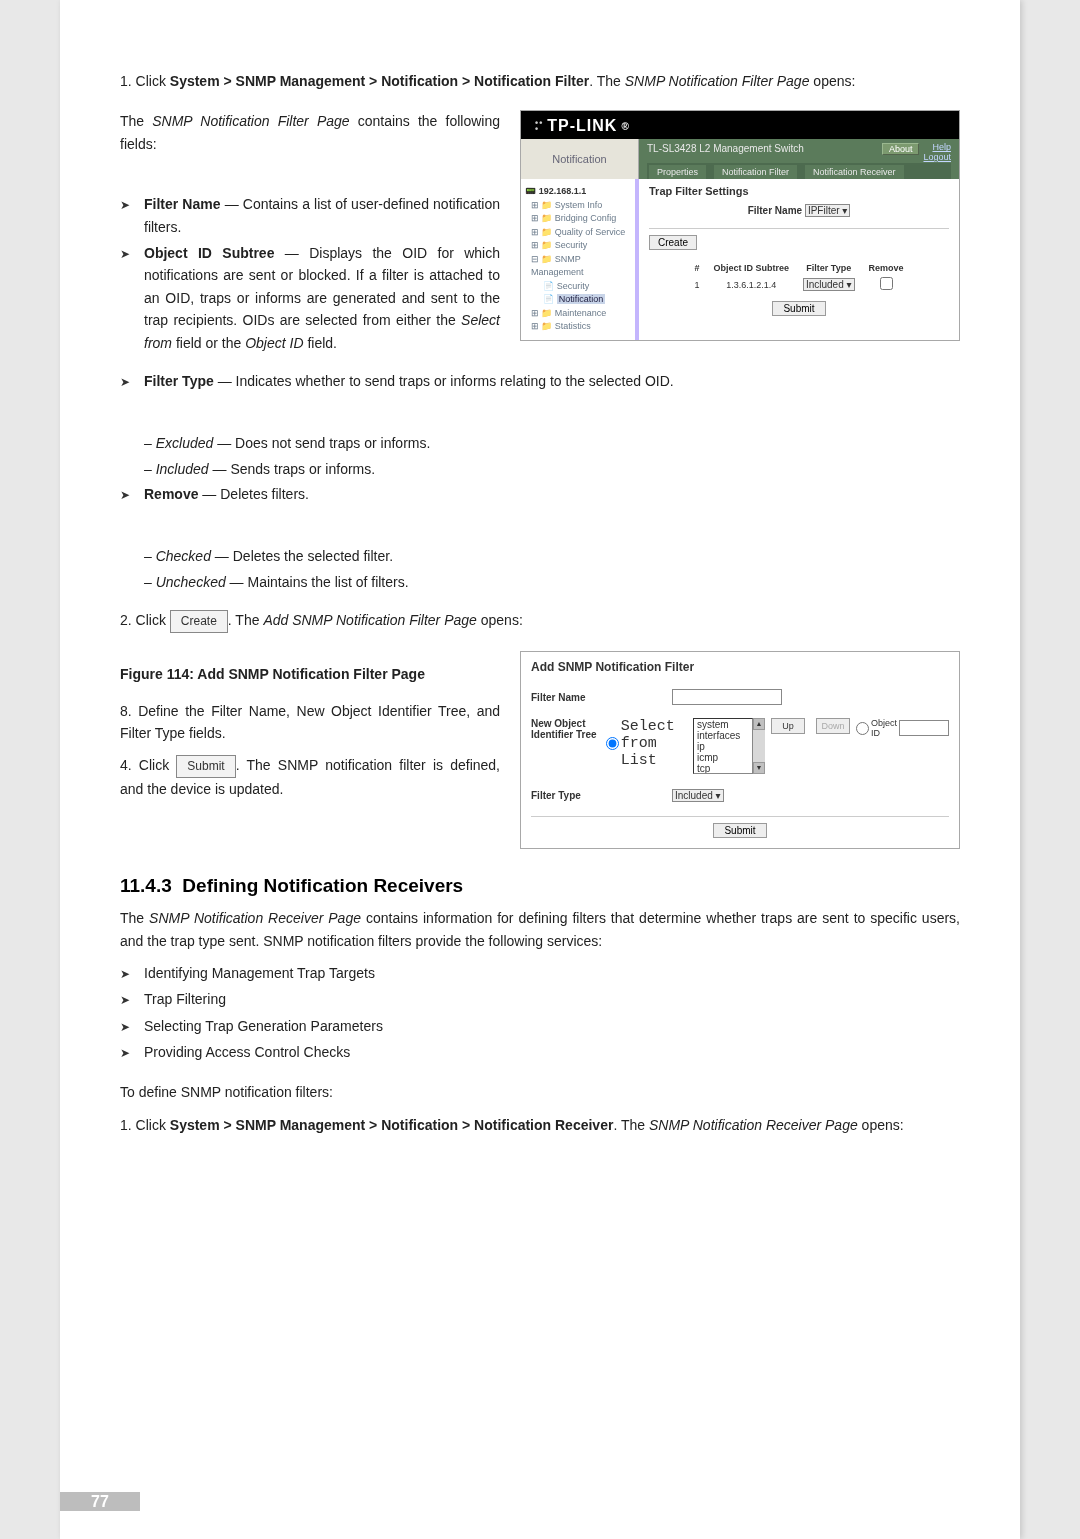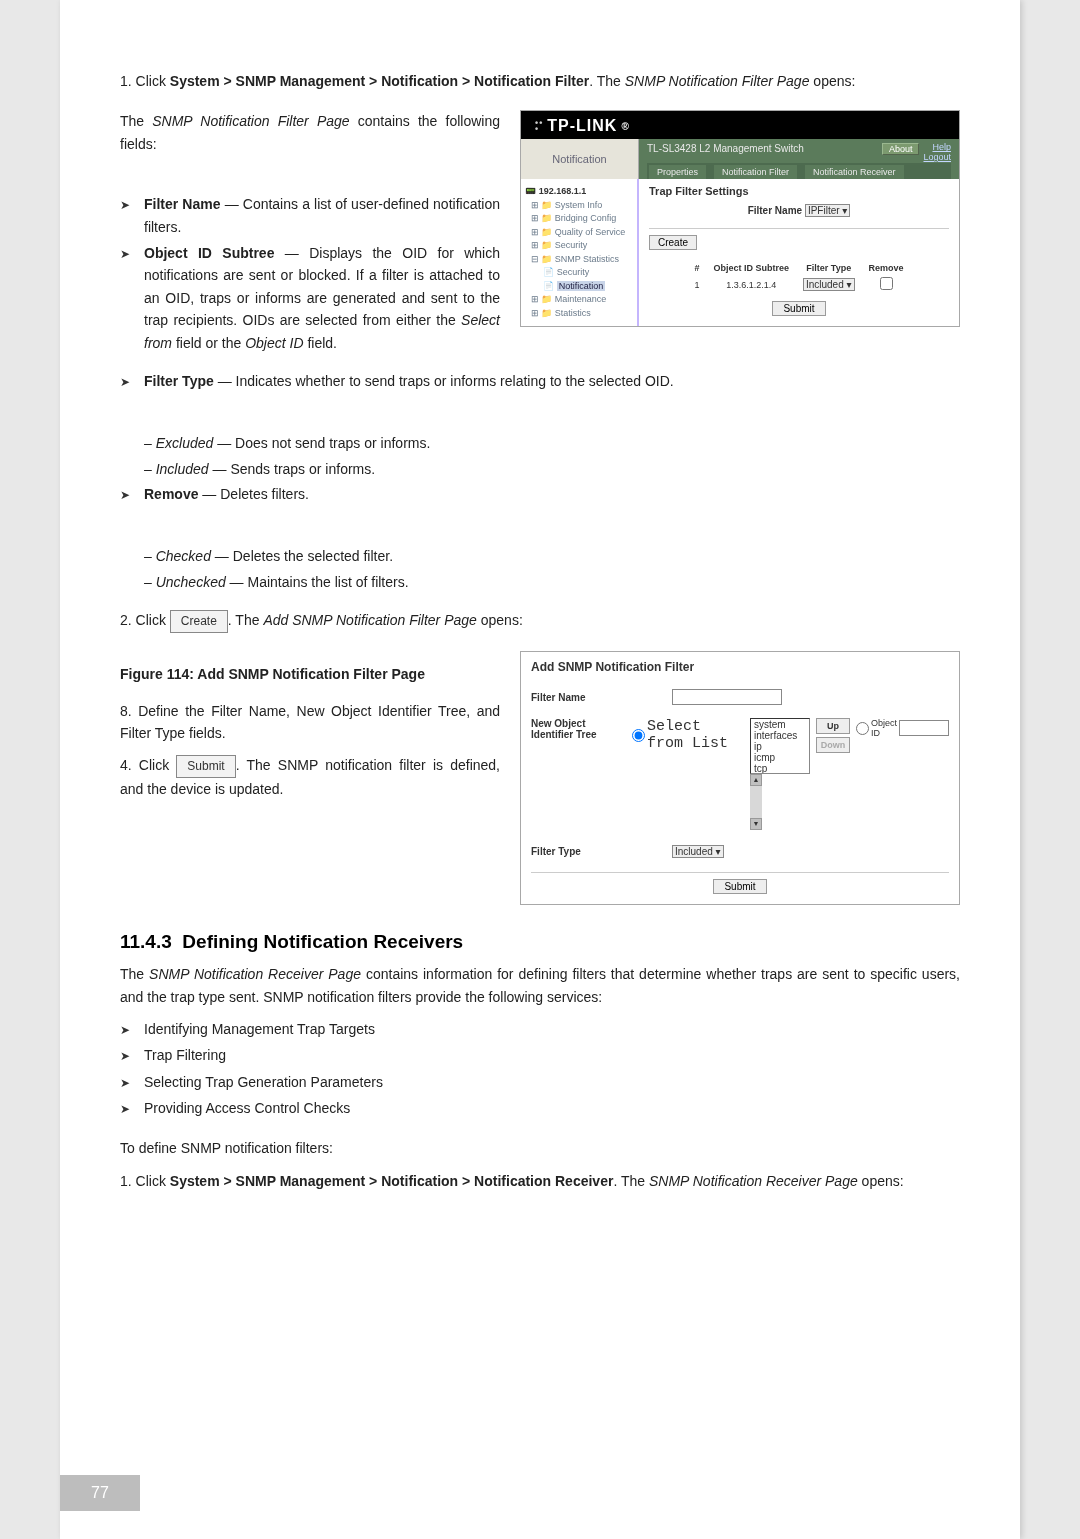--- a/index.html
+++ b/index.html
@@ -42,25 +42,25 @@
     }
     .two-col { display: flex; gap: 20px; align-items: flex-start; }
     .left-col { flex: 1; }
     .right-col { flex: 0 0 440px; }
     .h3 { font-size: 19px; font-weight: 700; margin: 26px 0 10px 0; }
     .page-num-bar {
       position: absolute;
       left: 0;
       bottom: 28px;
       width: 80px;
-      height: 36px;
+      height: 19px;
       background: #bdbdbd;
       color: #fff;
       font-size: 16px;
-      font-weight: 400;
+      font-weight: 700;
       display: flex;
       align-items: center;
       justify-content: center;
     }
 
     
     .shot113 {
       border: 1px solid #a8a8a8;
       font-size: 10px;
       color: #333;
@@ -108,21 +108,21 @@
     .tplink-tab {
       background: #5b7b5b;
       color: #e9e9e9;
       padding: 2px 8px;
       font-size: 9px;
       cursor: pointer;
     }
     .tplink-body { display: flex; }
     .tplink-tree {
       width: 118px;
-      border-right: 2px solid #c4b5fd;
+      border-right: 4px solid #c4b5fd;
       padding: 6px 4px;
       line-height: 1.5;
       color: #555;
     }
     .tplink-tree ul { list-style: none; }
     .tplink-tree .root { color: #333; font-weight: 700; font-size: 9px; }
     .tplink-tree .node { padding-left: 6px; font-size: 9px; color: #6a7a8a; }
     .tplink-tree .active { background: #c8d4e8; color: #224; padding: 0 2px; }
     .tplink-main { flex: 1; padding: 6px 10px 10px 10px; }
     .tplink-section-title { font-weight: 700; font-size: 11px; margin-bottom: 6px; }
@@ -217,21 +217,21 @@
           </div>
         </div>
         <div class="tplink-body">
           <div class="tplink-tree">
             <ul>
               <li class="root">📟 <span>192.168.1.1</span></li>
               <li class="node">⊞ 📁 <span>System Info</span></li>
               <li class="node">⊞ 📁 <span>Bridging Config</span></li>
               <li class="node">⊞ 📁 <span>Quality of Service</span></li>
               <li class="node">⊞ 📁 <span>Security</span></li>
-              <li class="node">⊟ 📁 <span>SNMP Statistics</span></li>
+              <li class="node">⊟ 📁 <span>SNMP Management</span></li>
               <li class="node" style="padding-left:18px;">📄 <span>Security</span></li>
               <li class="node" style="padding-left:18px;">📄 <span class="active">Notification</span></li>
               <li class="node">⊞ 📁 <span>Maintenance</span></li>
               <li class="node">⊞ 📁 <span>Statistics</span></li>
             </ul>
           </div>
           <div class="tplink-main">
             <div class="tplink-section-title">Trap Filter Settings</div>
             <div class="tplink-filterline">
               <span class="bold">Filter Name</span>
@@ -302,34 +302,34 @@
         <div class="row">
           <span class="lbl">Filter Name</span>
           <input type="text" style="">
         </div>
         <div class="row" style="align-items:flex-start;">
           <span class="lbl">New Object Identifier Tree</span>
           <span style="display:flex;align-items:center;gap:2px;">
             <input type="radio" checked="" style="">
             <span style="font-size:15px;font-family:Liberation Mono, monospace;">Select from List</span>
           </span>
-          <div style="display:flex;flex-direction:column;">
+          <div style="display:flex;">
             <div class="listbox">
               <div>system</div>
               <div>interfaces</div>
               <div>ip</div>
               <div>icmp</div>
               <div>tcp</div>
             </div>
             <div class="scrollbar">
                 <div>▲</div>
                 <div>▼</div>
               </div>
           </div>
-          <div style="display:flex;flex-direction:column;gap:3px;font-weight:bold;">
+          <div style="display:flex;flex-direction:row;gap:11px;">
             <div class="upbtn">Up</div>
             <div class="dnbtn">Down</div>
           </div>
           <span style="display:flex;align-items:center;gap:2px;">
             <input type="radio" style="">
             <span style="font-size:9px;">Object ID</span>
             <input type="text" style="width: 50px;">
           </span>
         </div>
         <div class="row">

